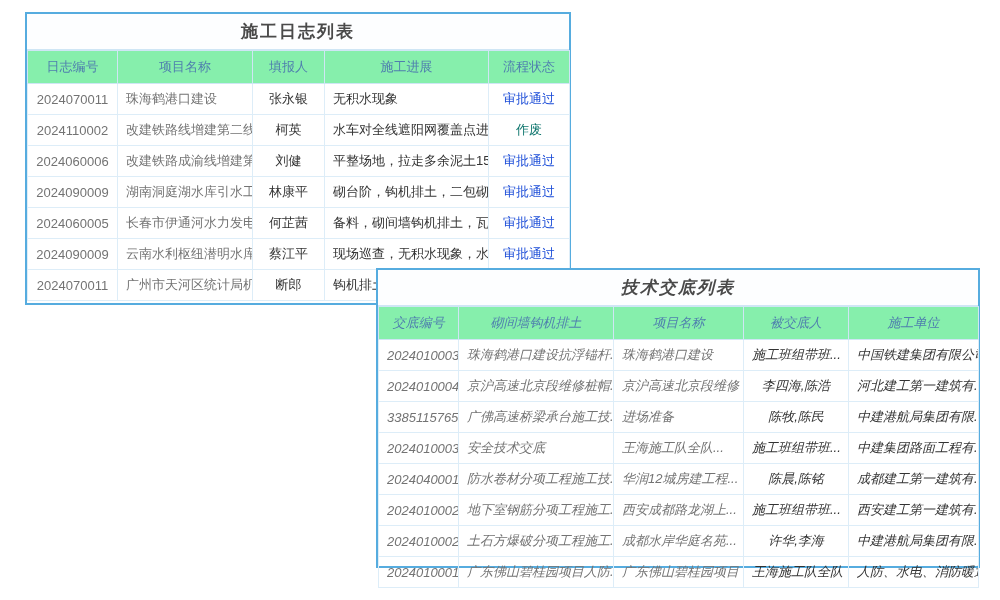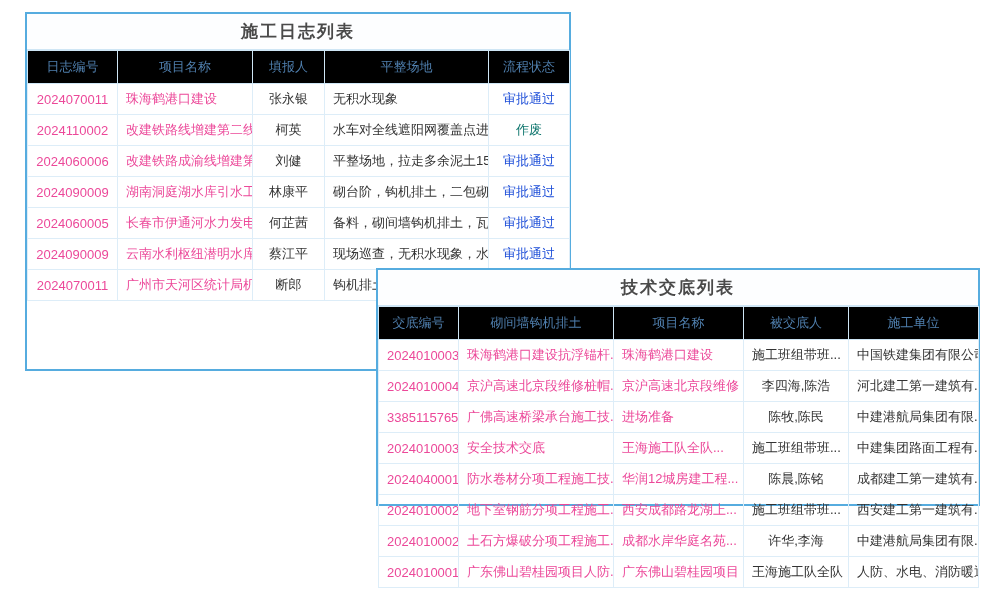--- a/index.html
+++ b/index.html
@@ -8,56 +8,56 @@
     position:relative;
     background:#ffffff;
     font-family:"Liberation Sans","DejaVu Sans",sans-serif;
     overflow:hidden;
   }
   .panel {
     position:absolute;
     background:#ffffff;
     border:2px solid #56acdf;
   }
-  .panel-log { left:25px; top:12px; width:546px; height:359px; z-index:1; }
-  .panel-disclosure { left:376px; top:268px; width:604px; height:238px; z-index:2; }
+  .panel-log { left:25px; top:12px; width:546px; height:293px; z-index:1; }
+  .panel-disclosure { left:376px; top:268px; width:604px; height:300px; z-index:2;font-style:italic; }
   .panel-title {
     height:36px; line-height:36px;
     text-align:center;
     font-size:17px; font-weight:bold; color:#4a4a4a;
     background:#fdfeff;
     border-bottom:1px solid #cfe6f5;
     letter-spacing:2px;
   }
   table {
     width:100%;
     border-collapse:collapse;
     table-layout:fixed;
     font-size:13px;
   }
   th {
     height:33px;
-    background:#000000;
+    background:#86efac;
     color:#4f7fae;
     font-weight:normal;
     border:1px solid #cfe6f5;
     text-align:center;
     white-space:nowrap; overflow:hidden;
   }
   td {
     height:31px;
     border:1px solid #ddedf8;
     padding:0 8px;
     color:#333333;
     white-space:nowrap;
     overflow:hidden;
   }
   td.c { text-align:center; }
   td.l { text-align:left; }
-  td.link { color:#ec4899; cursor:pointer; }
+  td.link { color:#737373; cursor:pointer; }
   td.st-approved { color:#1d4ed8; }
   td.st-void { color:#0f766e; }
   td.st-none { color:#333333; }
 </style>
 </head>
 <body>
 
 <section class="panel panel-log">
   <div class="panel-title">施工日志列表</div>
   <table>
@@ -66,21 +66,21 @@
         <col style="width:135px">
         <col style="width:72px">
         <col style="width:164px">
         <col style="width:81px">
     </colgroup>
     <thead>
       <tr>
         <th>日志编号</th>
         <th>项目名称</th>
         <th>填报人</th>
-        <th>平整场地</th>
+        <th>施工进展</th>
         <th>流程状态</th>
       </tr>
     </thead>
     <tbody id="log-body">
         <tr>
           <td class="c link">2024070011</td>
           <td class="l link">珠海鹤港口建设</td>
           <td class="c">张永银</td>
           <td class="l">无积水现象</td>
           <td class="c st-approved">审批通过</td>

